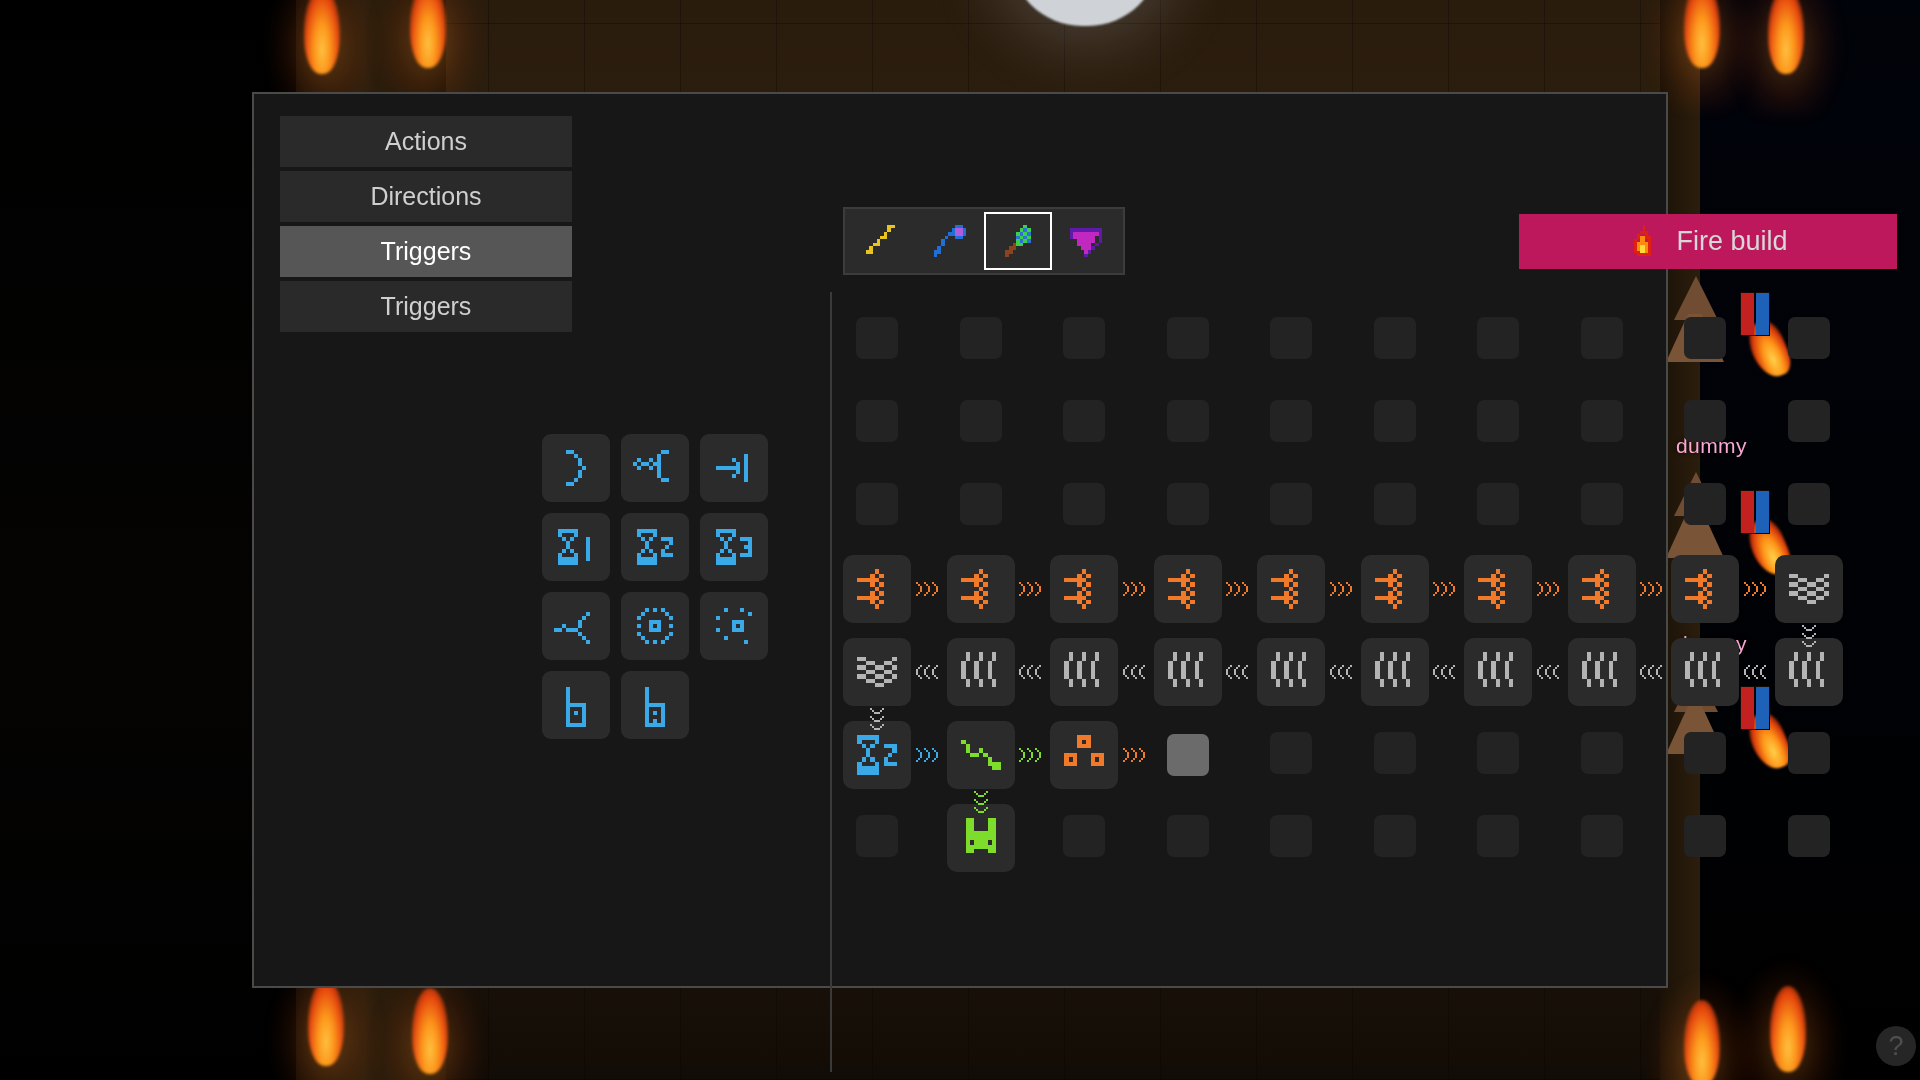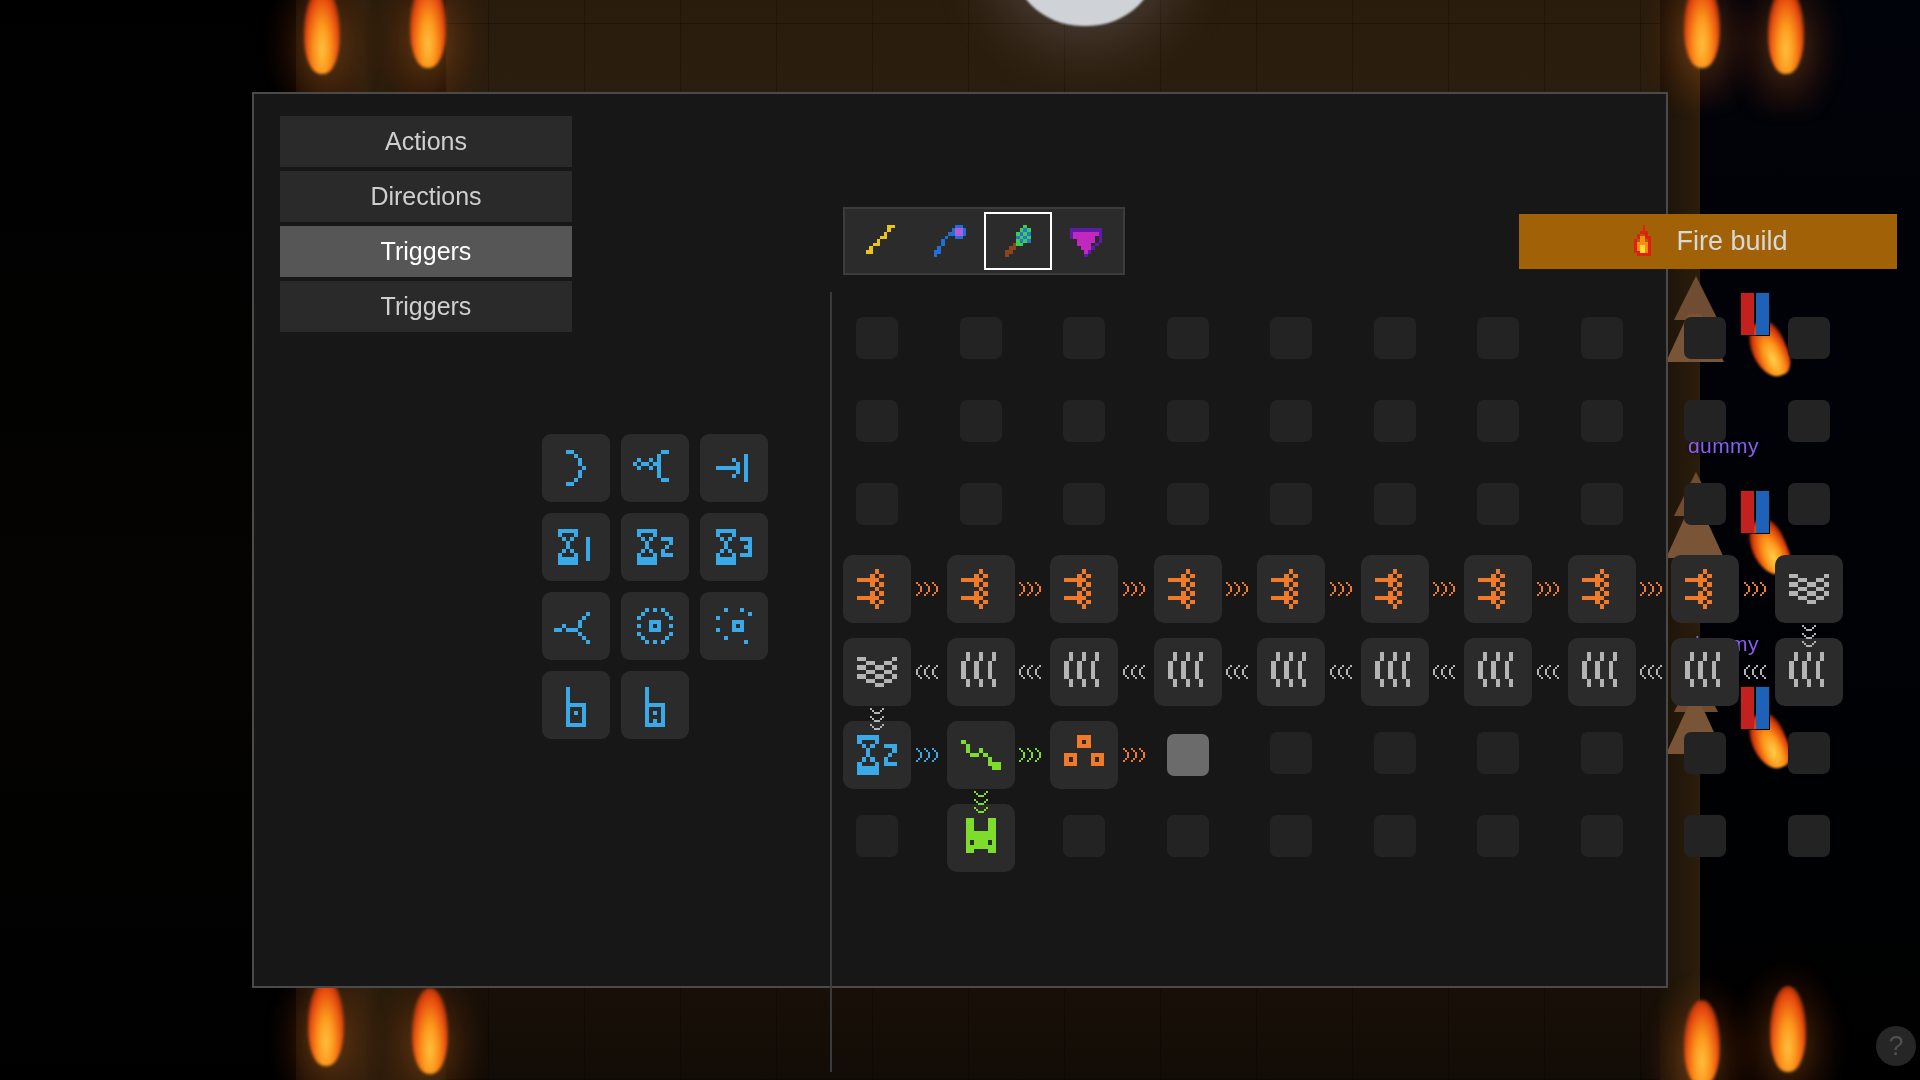--- a/index.html
+++ b/index.html
@@ -38,22 +38,22 @@
   }
   .torch::after {
     content:""; position:absolute; left:-28px; top:-24px; width:108px; height:150px;
     background: radial-gradient(ellipse at 50% 55%, rgba(255,150,40,.30) 0%, rgba(200,70,10,.12) 45%, transparent 72%);
     filter: blur(7px);
   }
   .flamelet { position:absolute; width:34px; height:58px; border-radius:52% 48% 40% 60%;
     background: radial-gradient(ellipse at 50% 70%, #ffd24a 0%, #ff9418 34%, #d93b0a 66%, rgba(120,25,0,.18) 90%, transparent 100%);
     filter: blur(1.1px); transform: rotate(-22deg); }
 
-  .dummy-label { position:absolute; color:#8b5cf6; font-size:21px; letter-spacing:.4px;
-                 text-shadow: 0 0 4px rgba(0,0,0,.85); margin-left: 12px; }
+  .dummy-label { position:absolute; color:#f9a8d4; font-size:21px; letter-spacing:.4px;
+                 text-shadow: 0 0 4px rgba(0,0,0,.85); }
   .wizard { position:absolute; width:62px; height:86px; }
   .wizard .hat { position:absolute; left:10px; top:0; width:0; height:0;
                  border-left:22px solid transparent; border-right:22px solid transparent;
                  border-bottom:44px solid #6f4c32; }
   .wizard .body { position:absolute; left:2px; top:38px; width:58px; height:48px;
                   background:#7a5437; clip-path: polygon(38% 0%,62% 0%,100% 100%,0% 100%); }
   .bars { position:absolute; width:30px; height:44px; display:flex; gap:2px;
           border:1px solid #120a06; }
   .bars .hp { width:13px; background:#c32020; }
   .bars .mp { width:13px; background:#1d62b8; }
@@ -82,21 +82,21 @@
 
   
   .tooltabs { position:absolute; left:589px; top:113px; height:68px;
               background:#2b2b2b; border:2px solid #3c3c3c; display:flex; padding:3px; }
   .tool { width:68px; height:58px; display:flex; align-items:center; justify-content:center;
           cursor:pointer; }
   .tool.sel { border:2px solid #ffffff; }
 
   
   .buildbtn { position:absolute; left:1265px; top:120px; width:378px; height:55px;
-              background:#a16207; display:flex; align-items:center; justify-content:center;
+              background:#be185d; display:flex; align-items:center; justify-content:center;
               gap:16px; cursor:pointer; }
   .buildbtn .lbl { color:#d8d8d8; font-size:27px; }
 
   
   #grid { position:absolute; left:589px; top:212px; width:1026px; height:740px; }
   .slot { position:absolute; width:42px; height:42px; background:#232323; border-radius:7px; }
   .node { position:absolute; width:68px; height:68px; background:#2b2b2b; border-radius:10px;
           display:flex; align-items:center; justify-content:center; cursor:pointer; }
   .node.hl { background:#6b6b6b; }
   .conn { position:absolute; display:flex; align-items:center; justify-content:center;

